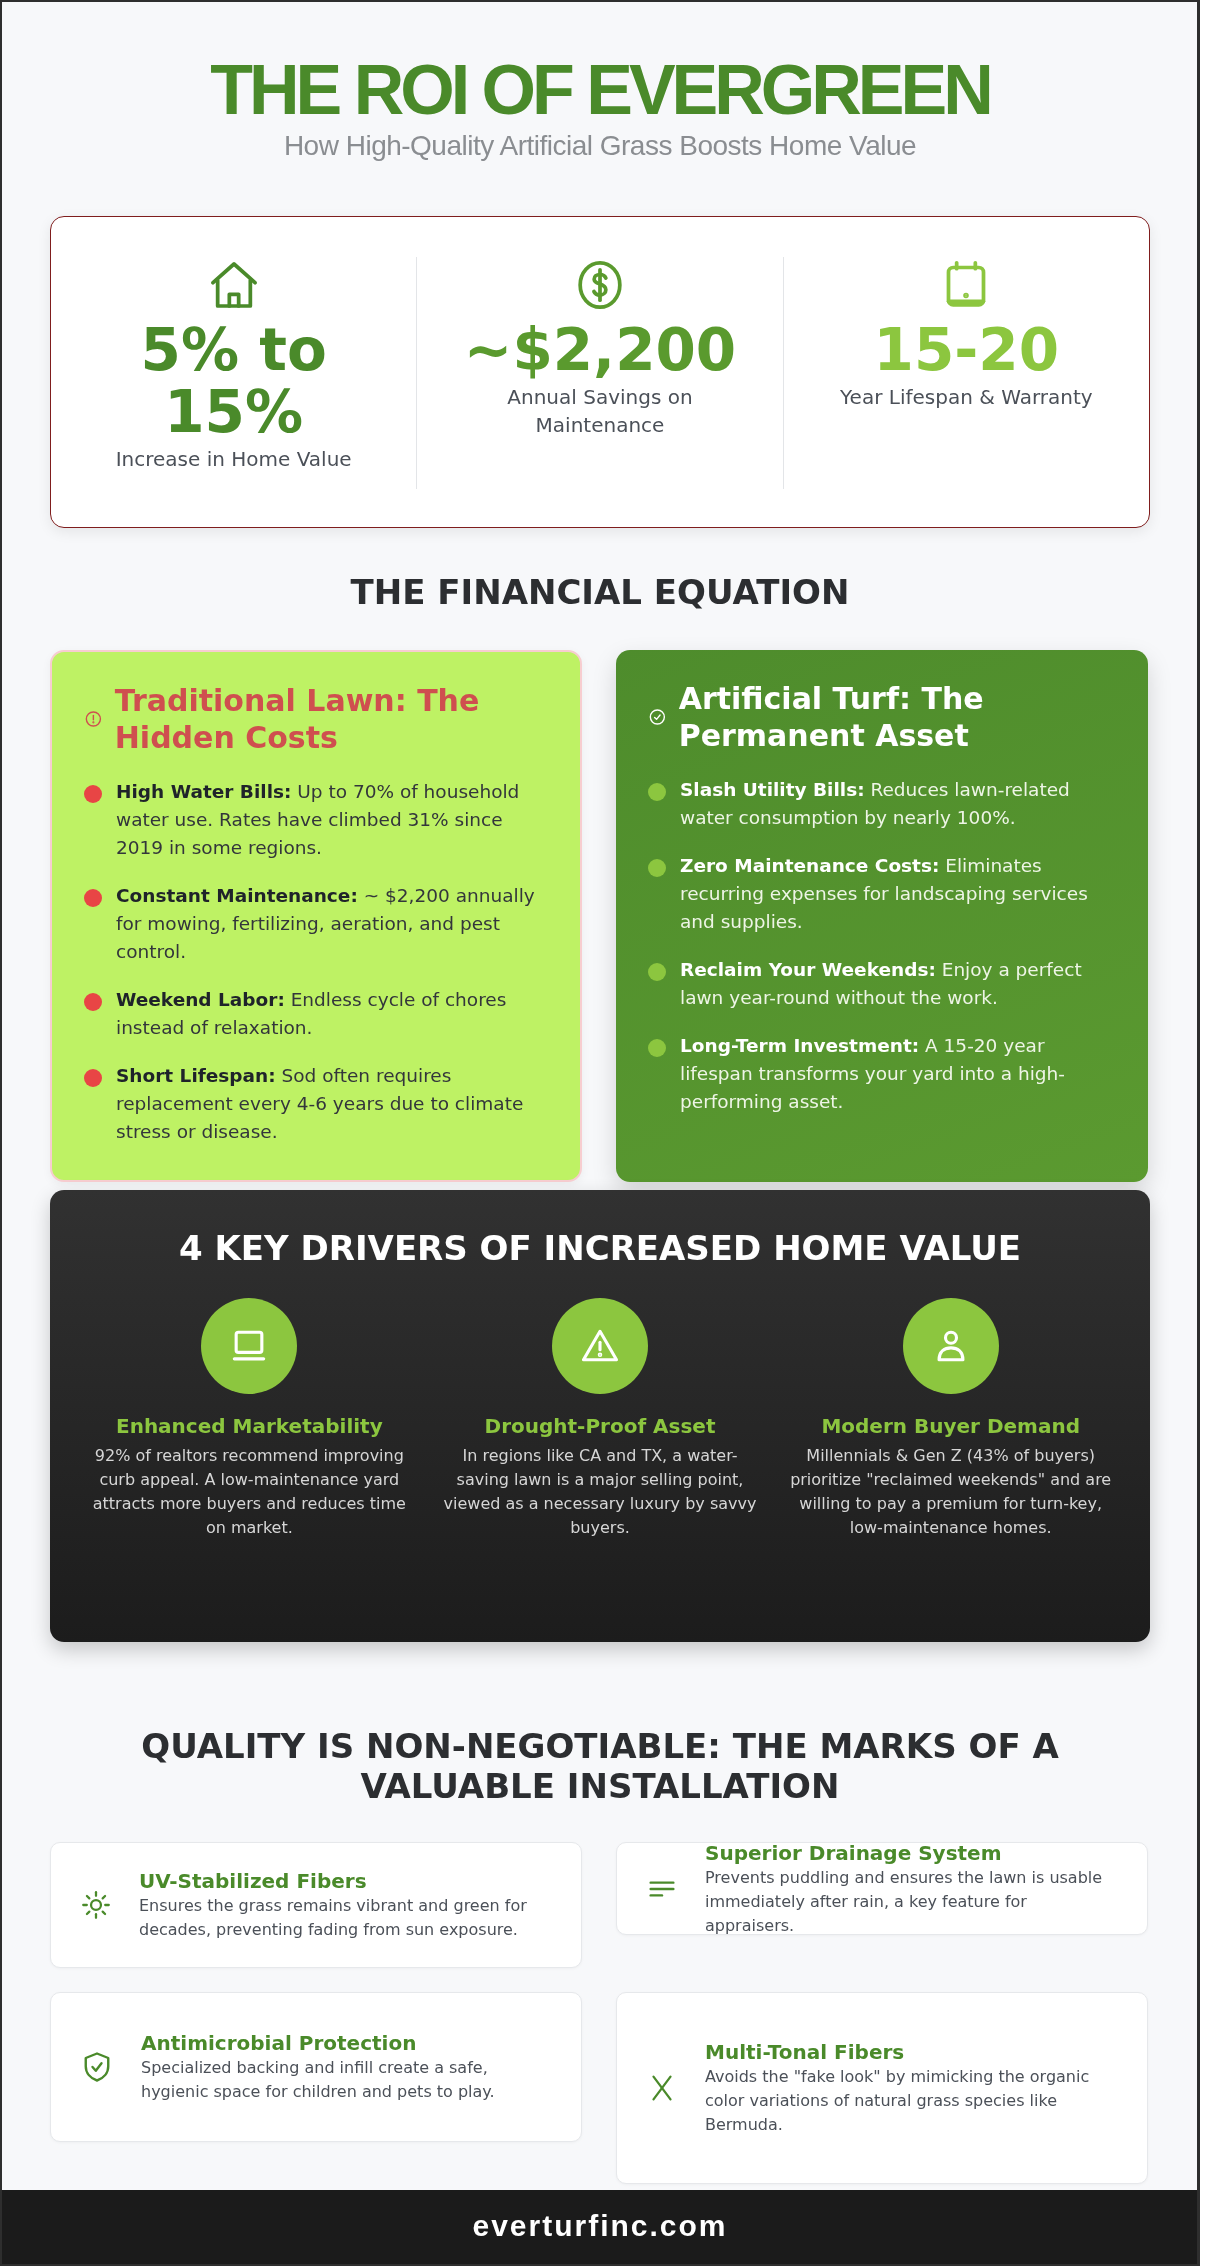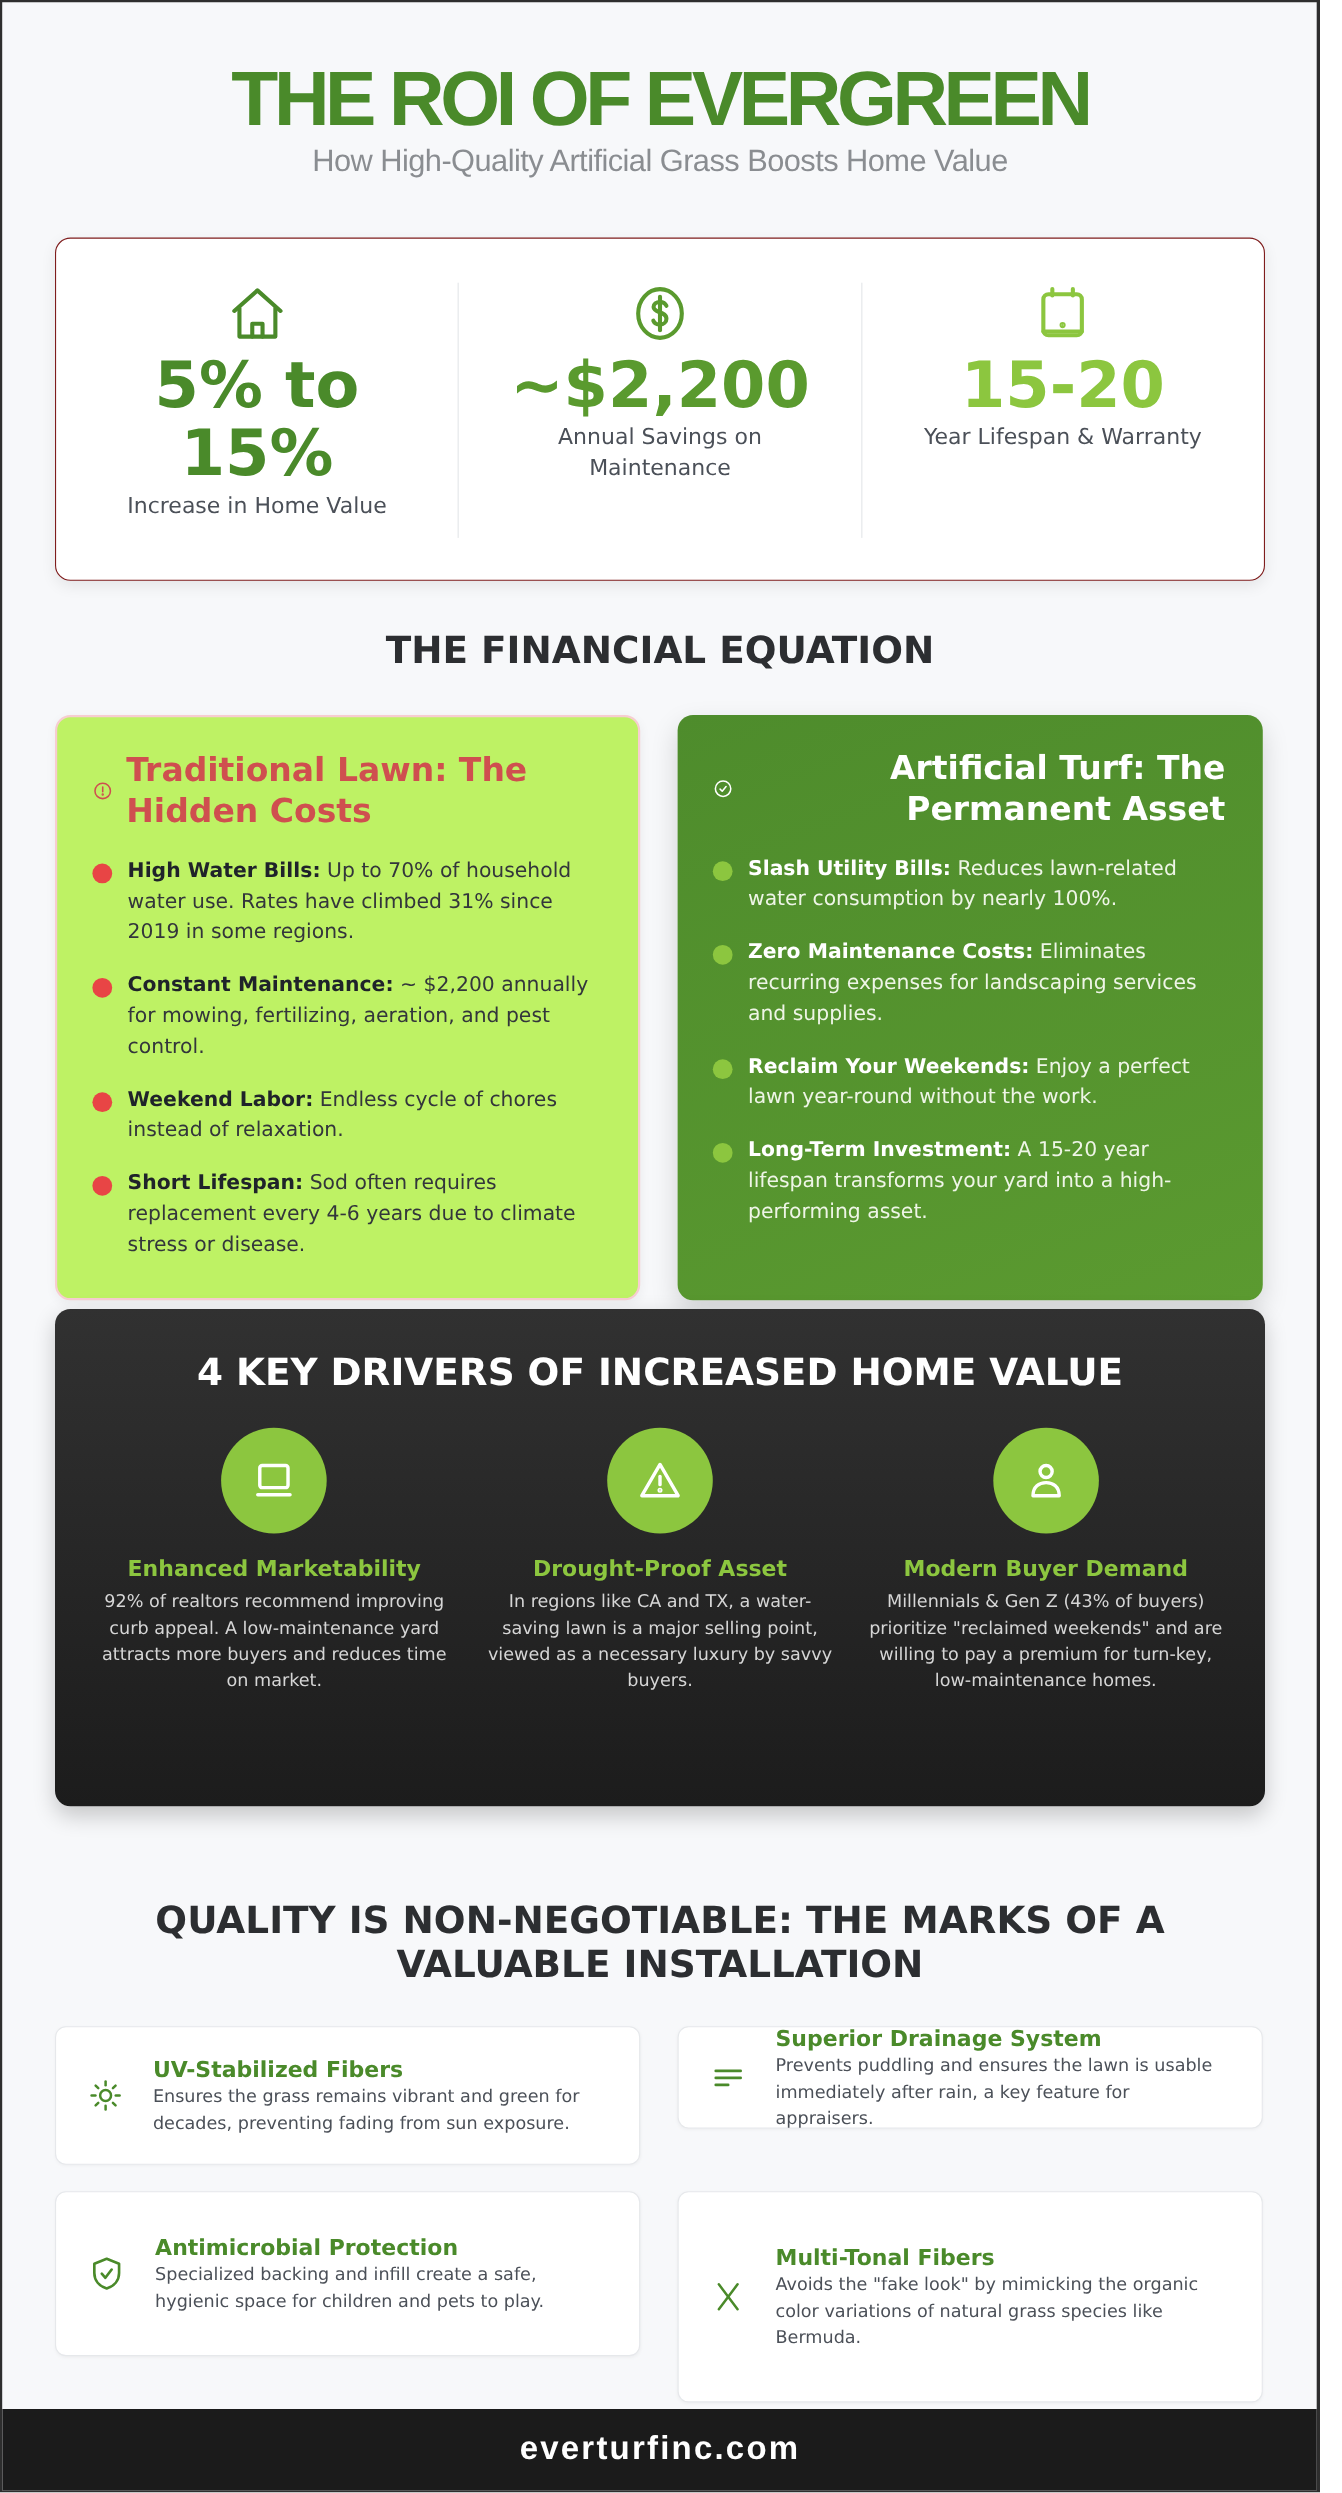--- a/index.html
+++ b/index.html
@@ -43,21 +43,21 @@
       font-weight: 700; font-size: 34px; color: #2c2e31;
     }
 
     
     .cmp-card { position: absolute; top: 648px; width: 532px; height: 532px; border-radius: 14px; padding: 30px 34px 0 32px; }
     .cmp-bad { left: 48px; background: #bef264; border: 2px solid #f7cdd0; box-shadow: 0 3px 10px rgba(0,0,0,0.05); }
     .cmp-good { left: 614px; background: linear-gradient(160deg, #4e8c2c 0%, #5b9a30 100%); box-shadow: 0 10px 24px rgba(0,0,0,0.15); }
     .cmp-head { display: flex; align-items: center; gap: 12px; }
     .cmp-head h3 { font-size: 30px; line-height: 37px; font-weight: 700; }
     .cmp-bad h3 { color: #cf4f4f; }
-    .cmp-good h3 { color: #fff; text-align: right; }
+    .cmp-good h3 { color: #fff; }
     .cmp-list { list-style: none; margin-top: 22px; }
     .cmp-list li { display: flex; gap: 14px; font-size: 18.5px; line-height: 28px; margin-bottom: 20px; }
     .cmp-bad .cmp-list li { color: #33363b; }
     .cmp-good .cmp-list li { color: #eef5e6; }
     .cmp-list b { font-weight: 700; }
     .cmp-bad .cmp-list b { color: #1f232a; }
     .cmp-good .cmp-list b { color: #fff; }
     .dot { flex: 0 0 18px; width: 18px; height: 18px; border-radius: 50%; margin-top: 7px; }
     .cmp-bad .dot { background: #e84545; }
     .cmp-good .dot { background: #8cc63f; }

